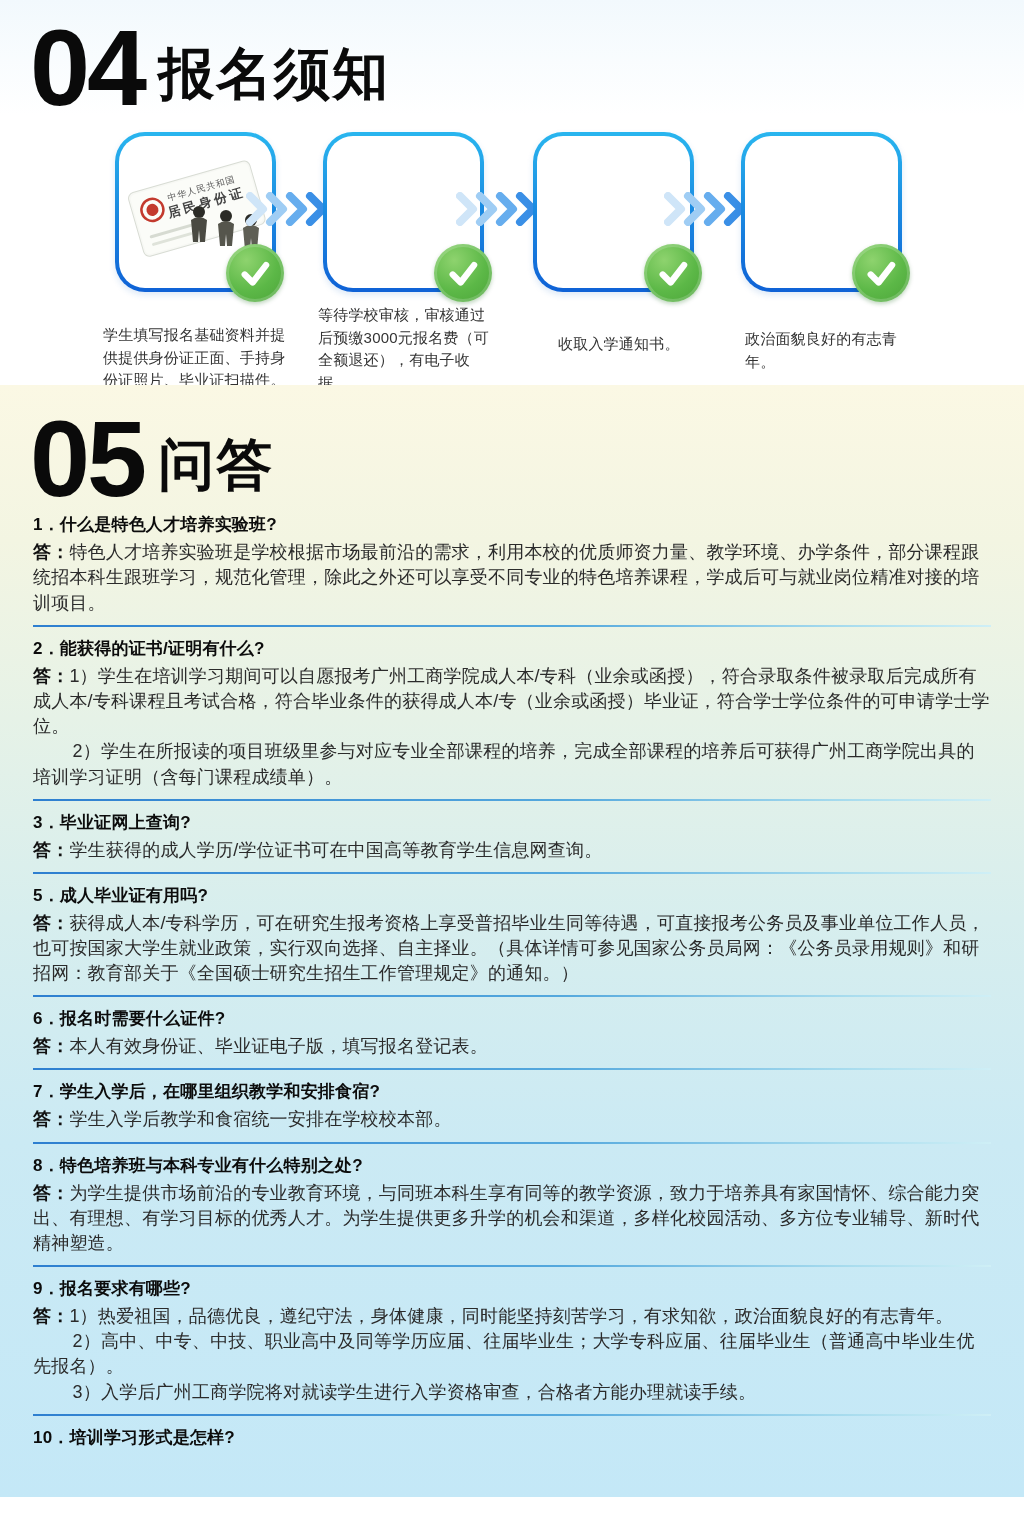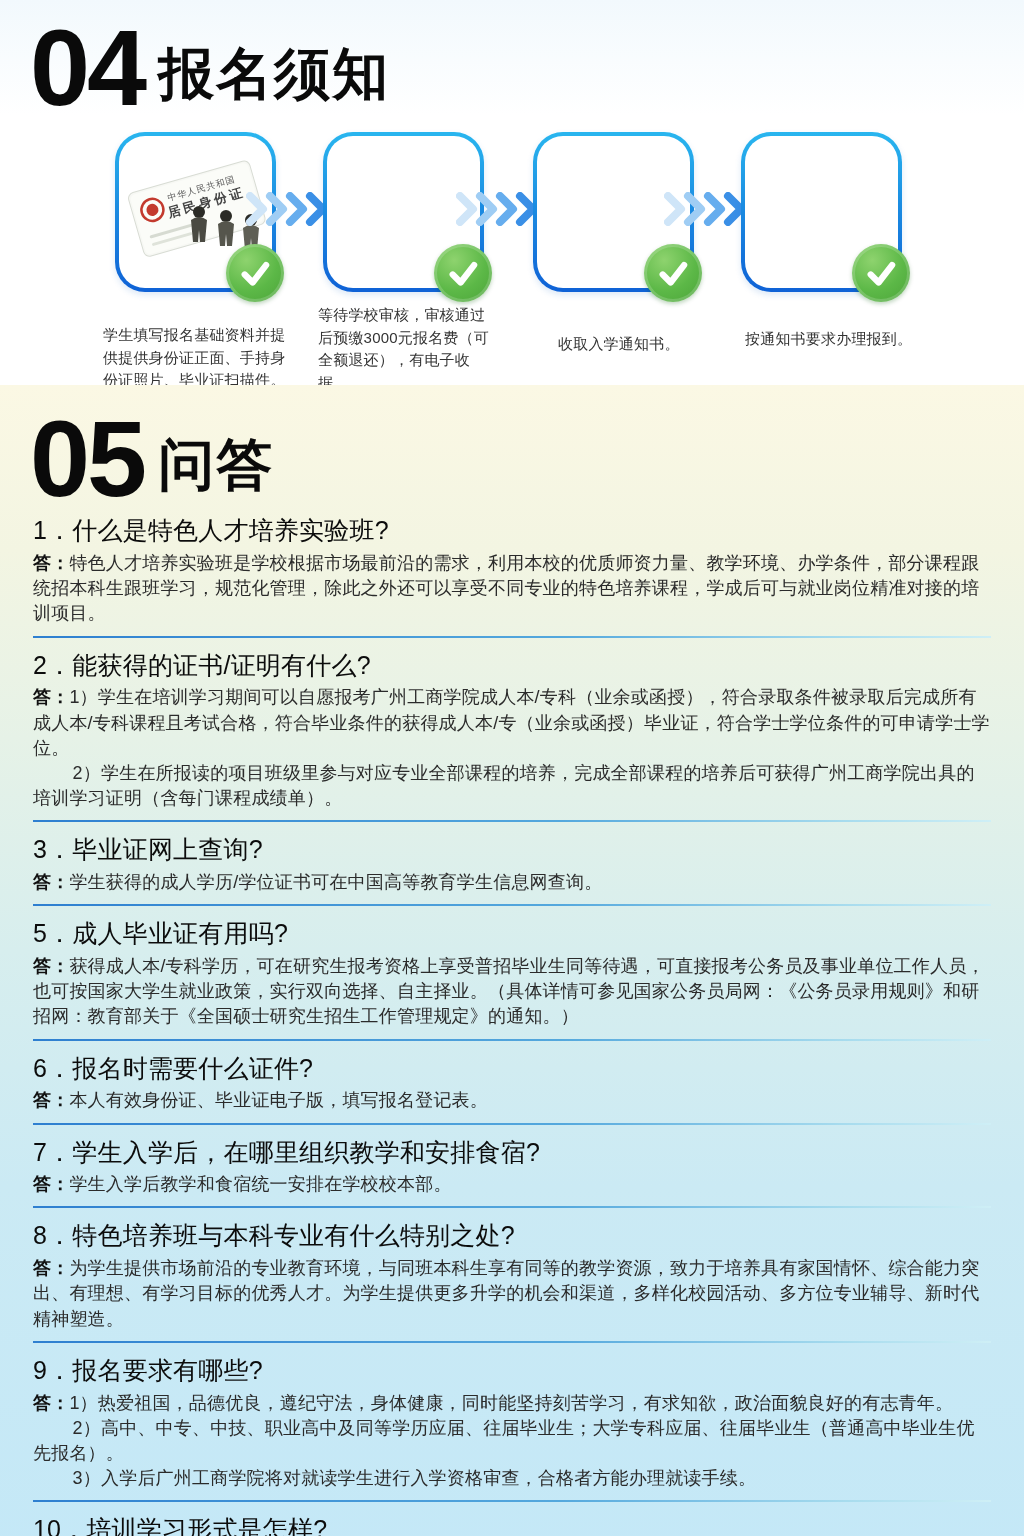--- a/index.html
+++ b/index.html
@@ -44,21 +44,21 @@
   
   .sec05{
     position:relative;width:1024px;min-height:1112px;box-sizing:border-box;
     background:linear-gradient(180deg,
       #fbf8e4 0%, #f3f5e2 14%, #e6f2e7 30%,
       #d7eeee 48%, #cbeaf4 68%, #c4e8f7 100%);
     padding:6px 0 12px 0;
   }
   .qa-list{padding:6px 33px 0 33px;}
   .qa-q{
-    font-size:25px;font-weight:400;color:#0c0c0c;line-height:1.35;
+    font-size:17px;font-weight:700;color:#0c0c0c;line-height:1.35;
     margin:0 0 3px 0;letter-spacing:0.2px;
   }
   .ans{font-size:18px;line-height:1.4;color:#2b2b2b;margin:0;letter-spacing:0.2px;}
   .ans b{color:#111;}
   .ans.indent{text-indent:2.2em;}
   .qa-div{
     height:2px;border:none;margin:9px 0 11px 0;
     background:linear-gradient(90deg,#2e7fd0 0%,#54a8dd 55%,#a8dcee 85%,#cfeff6 100%);
   }
 </style>
@@ -141,21 +141,21 @@
     </svg>
   </div>
       <div class="caption cap-2">收取入学通知书。</div>
       <div class="step-box step-pos-3">
     <div class="check">
       <svg width="38" height="38" viewBox="0 0 48 48">
         <path d="M11 26 L21 36 L38 14" fill="none" stroke="#ffffff" stroke-width="8" stroke-linecap="round" stroke-linejoin="round"></path>
       </svg>
     </div>
   </div>
-      <div class="caption cap-3">按通知书要求办理报到。</div>
+      <div class="caption cap-3">政治面貌良好的有志青年。</div>
     </div>
 </div>
 
 <div class="sec05">
   <div class="sec-title">
     <span class="big-num">05</span>
     <span class="big-cn">问答</span>
   </div>
   <div class="qa-list">
       <div class="qa-block">

